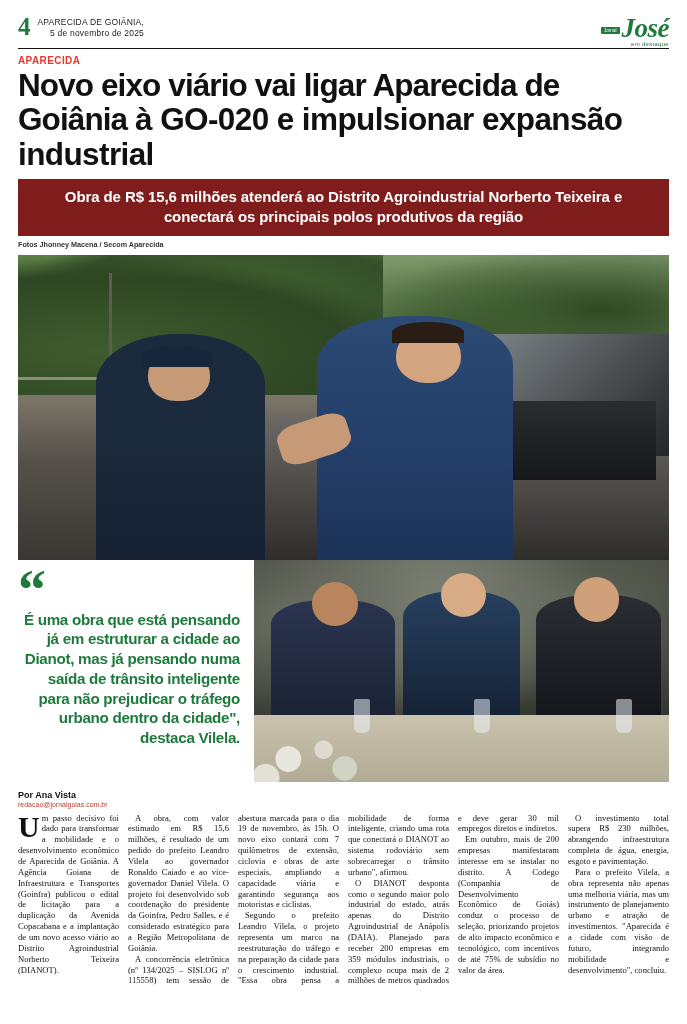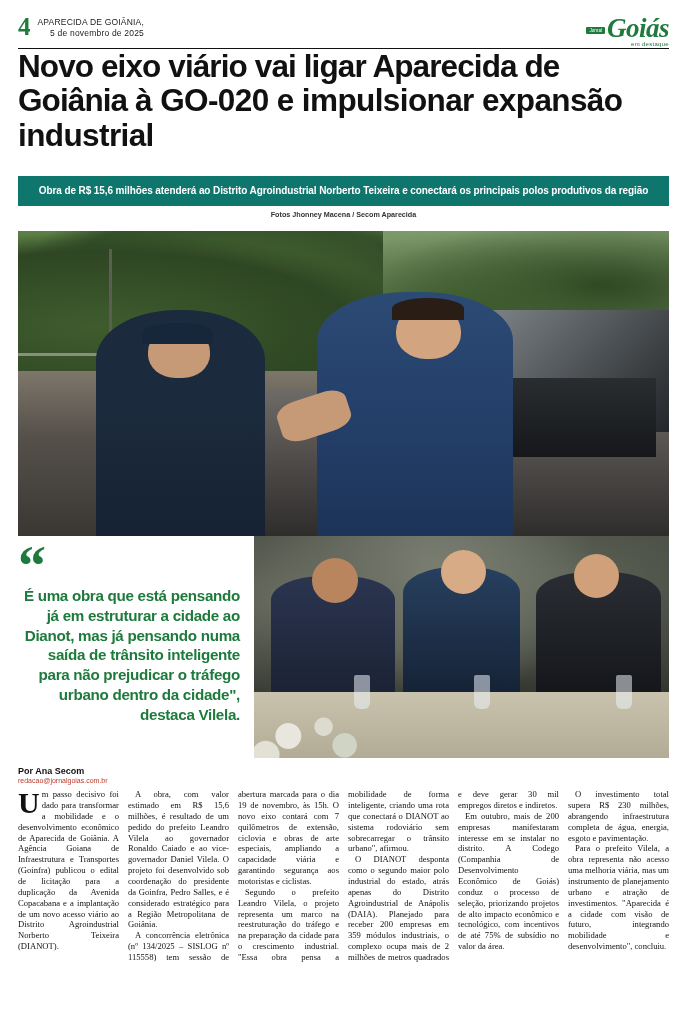--- a/index.html
+++ b/index.html
@@ -46,35 +46,35 @@
 
   .kicker {
     font-family: "Liberation Sans", sans-serif;
     font-size: 10px; font-weight: bold; color: #e23b2e;
     letter-spacing: .4px; padding: 6px 0 2px;
   }
 
   h1.headline {
     font-family: "Liberation Sans", sans-serif;
     font-weight: bold; font-size: 31.5px; line-height: 1.09;
-    letter-spacing: -0.9px; color: #111; padding-bottom: 24px;
+    letter-spacing: -0.9px; color: #111; padding-bottom: 8px;
   }
   h1.headline .l2 { letter-spacing: -0.6px; }
 
   .sub-bar {
-    background: #0f766e; color: #fff; text-align: center;
-    font-family: "Liberation Sans", sans-serif;
-    font-weight: bold; font-size: 10px; line-height: 1.32;
+    background: #7f1d1d; color: #fff; text-align: center;
+    font-family: "Liberation Sans", sans-serif;
+    font-weight: bold; font-size: 15px; line-height: 1.32;
     padding: 8px 16px 9px; letter-spacing: -0.1px;
   }
   .credit {
-    text-align: center;
+    text-align: left;
     font-family: "Liberation Sans", sans-serif;
     font-size: 7.2px; font-weight: bold; color: #333;
-    padding: 4px 0 12px;
+    padding: 4px 0 6px;
   }
 
   
   .photo1 { position: relative; width: 651px; height: 305px; overflow: hidden; }
   .ph1-sky { position:absolute; inset:0; background:linear-gradient(#9fb8c9,#c8d4d8); }
   .ph1-trees {
     position:absolute; left:0; top:0; width:62%; height:52%;
     background:
       radial-gradient(ellipse at 20% 60%, #3f5c2e 0%, #2e4623 55%, rgba(46,70,35,0) 70%),
       radial-gradient(ellipse at 52% 40%, #4a6b33 0%, #35502a 60%, rgba(53,80,42,0) 75%),
@@ -230,26 +230,27 @@
 
   <div class="masthead">
     <div class="mast-left">
       <div class="page-num">4</div>
       <div class="mast-txt">
         <div>APARECIDA DE GOIÂNIA,</div>
         <div class="l2">5 de novembro de 2025</div>
       </div>
     </div>
     <div class="logo">
-      <div><span class="badge">Jornal</span><span class="g">Goiás</span></div>
+      <div><span class="badge">Jornal</span><span class="g">José</span></div>
       <div class="tag">em destaque</div>
     </div>
   </div>
   <div class="rule"></div>
 
+  <div class="kicker">APARECIDA</div>
 
   <h1 class="headline">
     <span>Novo eixo viário vai ligar Aparecida de Goiânia</span>
     <span class="l2">à GO-020 e impulsionar expansão industrial</span>
   </h1>
 
   <div class="sub-bar">
     <span>Obra de R$ 15,6 milhões atenderá ao Distrito Agroindustrial Norberto Teixeira</span>
     <span>e conectará os principais polos produtivos da região</span>
   </div>
@@ -292,28 +293,28 @@
       <div class="p2-h3"></div>
       <div class="p2-table"></div>
       <div class="p2-glass p2-g1"></div>
       <div class="p2-glass p2-g2"></div>
       <div class="p2-glass p2-g3"></div>
       <div class="p2-flowers"></div>
     </div>
   </div>
 
   <div class="byline">
-    <div class="author">Por Ana Secom</div>
+    <div class="author">Por Ana Vista</div>
     <div class="mail">redacao@jornalgoias.com.br</div>
   </div>
 
   <div class="cols">
     <p class="first"><span class="dropcap">U</span><span>m passo decisivo foi dado para transformar a mobilidade e o desenvolvimento econômico de Aparecida de Goiânia. A Agência Goiana de Infraestrutura e Transportes (Goinfra) publicou o edital de licitação para a duplicação da Avenida Copacabana e a implantação de um novo acesso viário ao Distrito Agroindustrial Norberto Teixeira (DIANOT).</span></p>
     <p>A obra, com valor estimado em R$ 15,6 milhões, é resultado de um pedido do prefeito Leandro Vilela ao governador Ronaldo Caiado e ao vice-governador Daniel Vilela. O projeto foi desenvolvido sob coordenação do presidente da Goinfra, Pedro Salles, e é considerado estratégico para a Região Metropolitana de Goiânia.</p>
     <p>A concorrência eletrônica (nº 134/2025 – SISLOG nº 115558) tem sessão de abertura marcada para o dia 19 de novembro, às 15h. O novo eixo contará com 7 quilômetros de extensão, ciclovia e obras de arte especiais, ampliando a capacidade viária e garantindo segurança aos motoristas e ciclistas.</p>
     <p>Segundo o prefeito Leandro Vilela, o projeto representa um marco na reestruturação do tráfego e na preparação da cidade para o crescimento industrial. "Essa obra pensa a mobilidade de forma inteligente, criando uma rota que conectará o DIANOT ao sistema rodoviário sem sobrecarregar o trânsito urbano", afirmou.</p>
     <p>O DIANOT desponta como o segundo maior polo industrial do estado, atrás apenas do Distrito Agroindustrial de Anápolis (DAIA). Planejado para receber 200 empresas em 359 módulos industriais, o complexo ocupa mais de 2 milhões de metros quadrados e deve gerar 30 mil empregos diretos e indiretos.</p>
     <p>Em outubro, mais de 200 empresas manifestaram interesse em se instalar no distrito. A Codego (Companhia de Desenvolvimento Econômico de Goiás) conduz o processo de seleção, priorizando projetos de alto impacto econômico e tecnológico, com incentivos de até 75% de subsídio no valor da área.</p>
     <p>O investimento total supera R$ 230 milhões, abrangendo infraestrutura completa de água, energia, esgoto e pavimentação.</p>
-    <p>Para o prefeito Vilela, a obra representa não acesso uma melhoria viária, mas um instrumento de planejamento urbano e atração de investimentos. "Aparecida é a cidade com visão de futuro, integrando mobilidade e desenvolvimento", concluiu.</p>
+    <p>Para o prefeito Vilela, a obra representa não apenas uma melhoria viária, mas um instrumento de planejamento urbano e atração de investimentos. "Aparecida é a cidade com visão de futuro, integrando mobilidade e desenvolvimento", concluiu.</p>
   </div>
 
 </div>
 
 </body></html>

